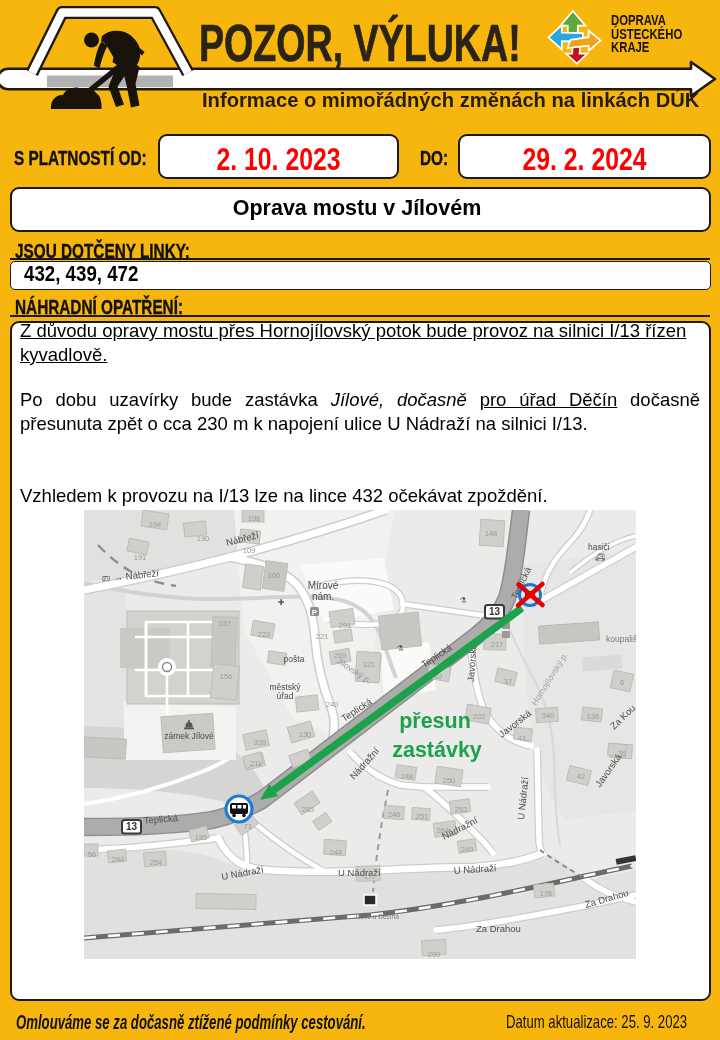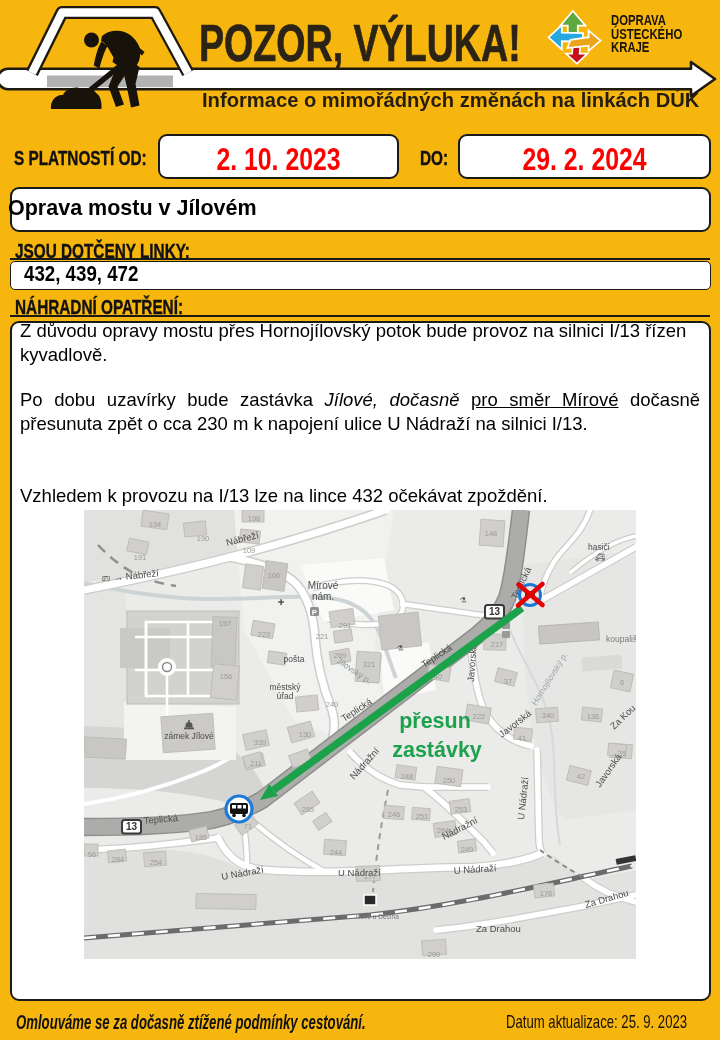--- a/index.html
+++ b/index.html
@@ -60,38 +60,38 @@
 
 <div class="abs whitebox" style="left:158px;top:134px;width:241px;height:45px;"></div>
 <div class="abs" style="left:158px;top:142px;width:241px;text-align:center;font-weight:bold;font-size:31px;color:#f00;transform:scaleX(0.80);transform-origin:center top;">2. 10. 2023</div>
 
 <div class="abs lbl" style="left:420px;top:146px;font-size:21px;transform:scaleX(0.73);">DO:</div>
 
 <div class="abs whitebox" style="left:458px;top:134px;width:253px;height:45px;"></div>
 <div class="abs" style="left:458px;top:142px;width:253px;text-align:center;font-weight:bold;font-size:31px;color:#f00;transform:scaleX(0.80);transform-origin:center top;">29. 2. 2024</div>
 
 <div class="abs whitebox" style="left:10px;top:187px;width:701px;height:45px;"></div>
-<div class="abs" style="left:8px;top:196px;width:698px;text-align:left;font-weight:bold;font-size:21.5px;color:#000;">Oprava mostu v Jílovém</div>
+<div class="abs" style="left:8px;top:196px;width:698px;text-align:center;font-weight:bold;font-size:21.5px;color:#000;">Oprava mostu v Jílovém</div>
 
 <div class="abs lbl" style="left:15px;top:239px;font-size:21px;transform:scaleX(0.73);">JSOU DOTČENY LINKY:</div>
 
 <div class="abs" style="left:10px;top:258px;width:700px;height:2px;background:#1a1a1a;"></div>
 
 <div class="abs whitebox" style="left:10px;top:261px;width:701px;height:29px;border-radius:5px;border-width:1.5px;"></div>
 <div class="abs" style="left:23.5px;top:261px;font-weight:bold;font-size:22px;color:#000;transform:scaleX(0.85);transform-origin:left top;">432, 439, 472</div>
 
 <div class="abs lbl" style="left:15px;top:295px;font-size:21px;transform:scaleX(0.73);">NÁHRADNÍ OPATŘENÍ:</div>
 
 <div class="abs" style="left:10px;top:315px;width:700px;height:2px;background:#1a1a1a;"></div>
 
 <div class="abs whitebox" style="left:10px;top:321px;width:701px;height:680px;"></div>
 
-<div class="abs" style="left:20px;top:319px;width:690px;font-size:18.5px;color:#000;line-height:24px;white-space:nowrap;">Z&nbsp;důvodu opravy mostu přes Hornojílovský potok bude provoz na silnici I/13 řízen<br>kyvadlově.</div>
-
-<div class="abs" style="left:20px;top:388px;width:680px;font-size:18.5px;color:#000;line-height:24px;text-align:justify;">Po dobu uzavírky bude zastávka <i>Jílové, dočasně</i> <u>pro směr Mírové</u> dočasně přesunuta zpět o&nbsp;cca 230&nbsp;m k&nbsp;napojení ulice U&nbsp;Nádraží na silnici I/13.</div>
+<div class="abs" style="left:20px;top:319px;width:690px;font-size:18.5px;color:#000;line-height:24px;white-space:nowrap;text-decoration:underline;">Z&nbsp;důvodu opravy mostu přes Hornojílovský potok bude provoz na silnici I/13 řízen<br>kyvadlově.</div>
+
+<div class="abs" style="left:20px;top:388px;width:680px;font-size:18.5px;color:#000;line-height:24px;text-align:justify;">Po dobu uzavírky bude zastávka <i>Jílové, dočasně</i> <u>pro úřad Děčín</u> dočasně přesunuta zpět o&nbsp;cca 230&nbsp;m k&nbsp;napojení ulice U&nbsp;Nádraží na silnici I/13.</div>
 
 <div class="abs" style="left:20px;top:452px;width:690px;font-size:18.5px;color:#000;line-height:24px;white-space:nowrap;margin-top:32px;">Vzhledem k provozu na I/13 lze na lince 432 očekávat zpoždění.</div>
 
 <svg class="abs" style="left:84px;top:510px" width="552" height="449" viewBox="0 0 552 449" font-family="Liberation Sans, sans-serif">
 
   <rect x="0" y="0" width="552" height="449" fill="#ebebe9"></rect>
 
   <path d="M0,0 L200,0 L180,30 L120,52 L40,68 L0,72 Z" fill="#e1e1df"></path>
 
   <path d="M0,80 L40,78 L43,101 L43,191 L120,200 L140,230 L90,260 L0,265 Z" fill="#e4e4e2"></path>

